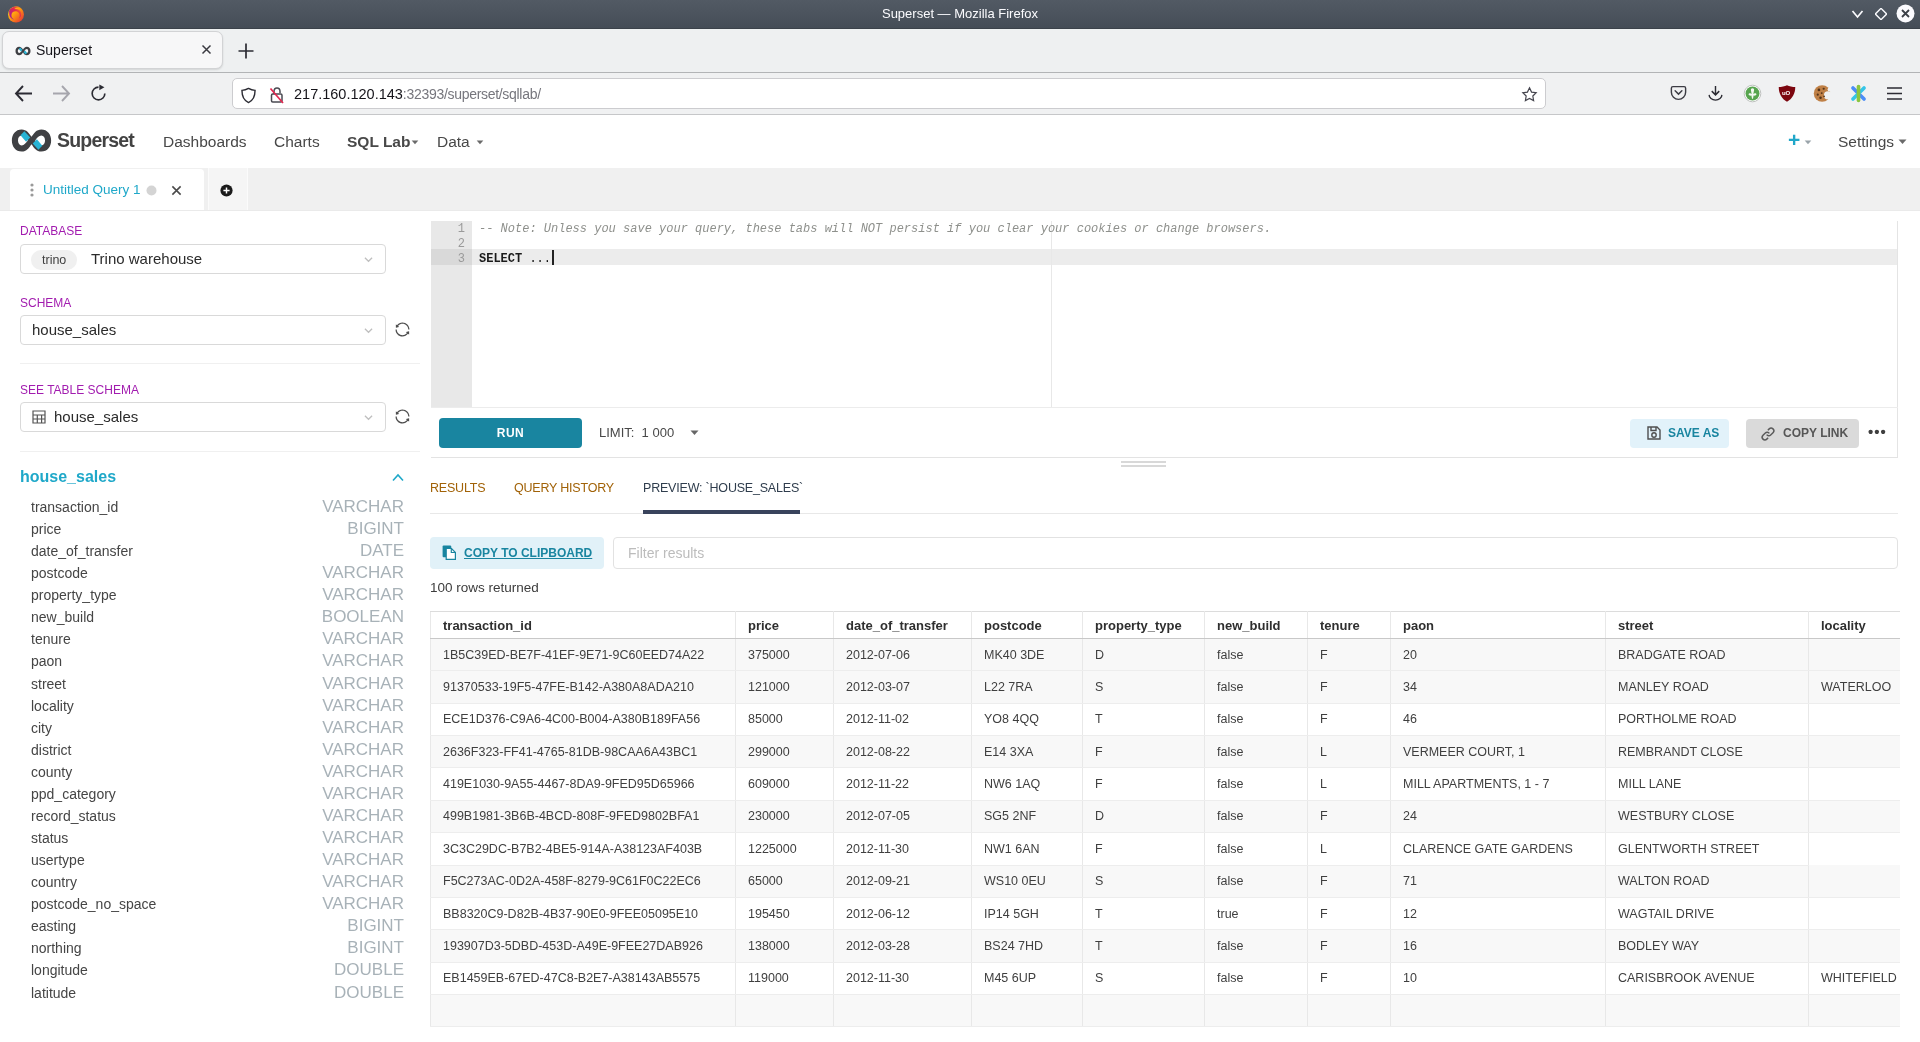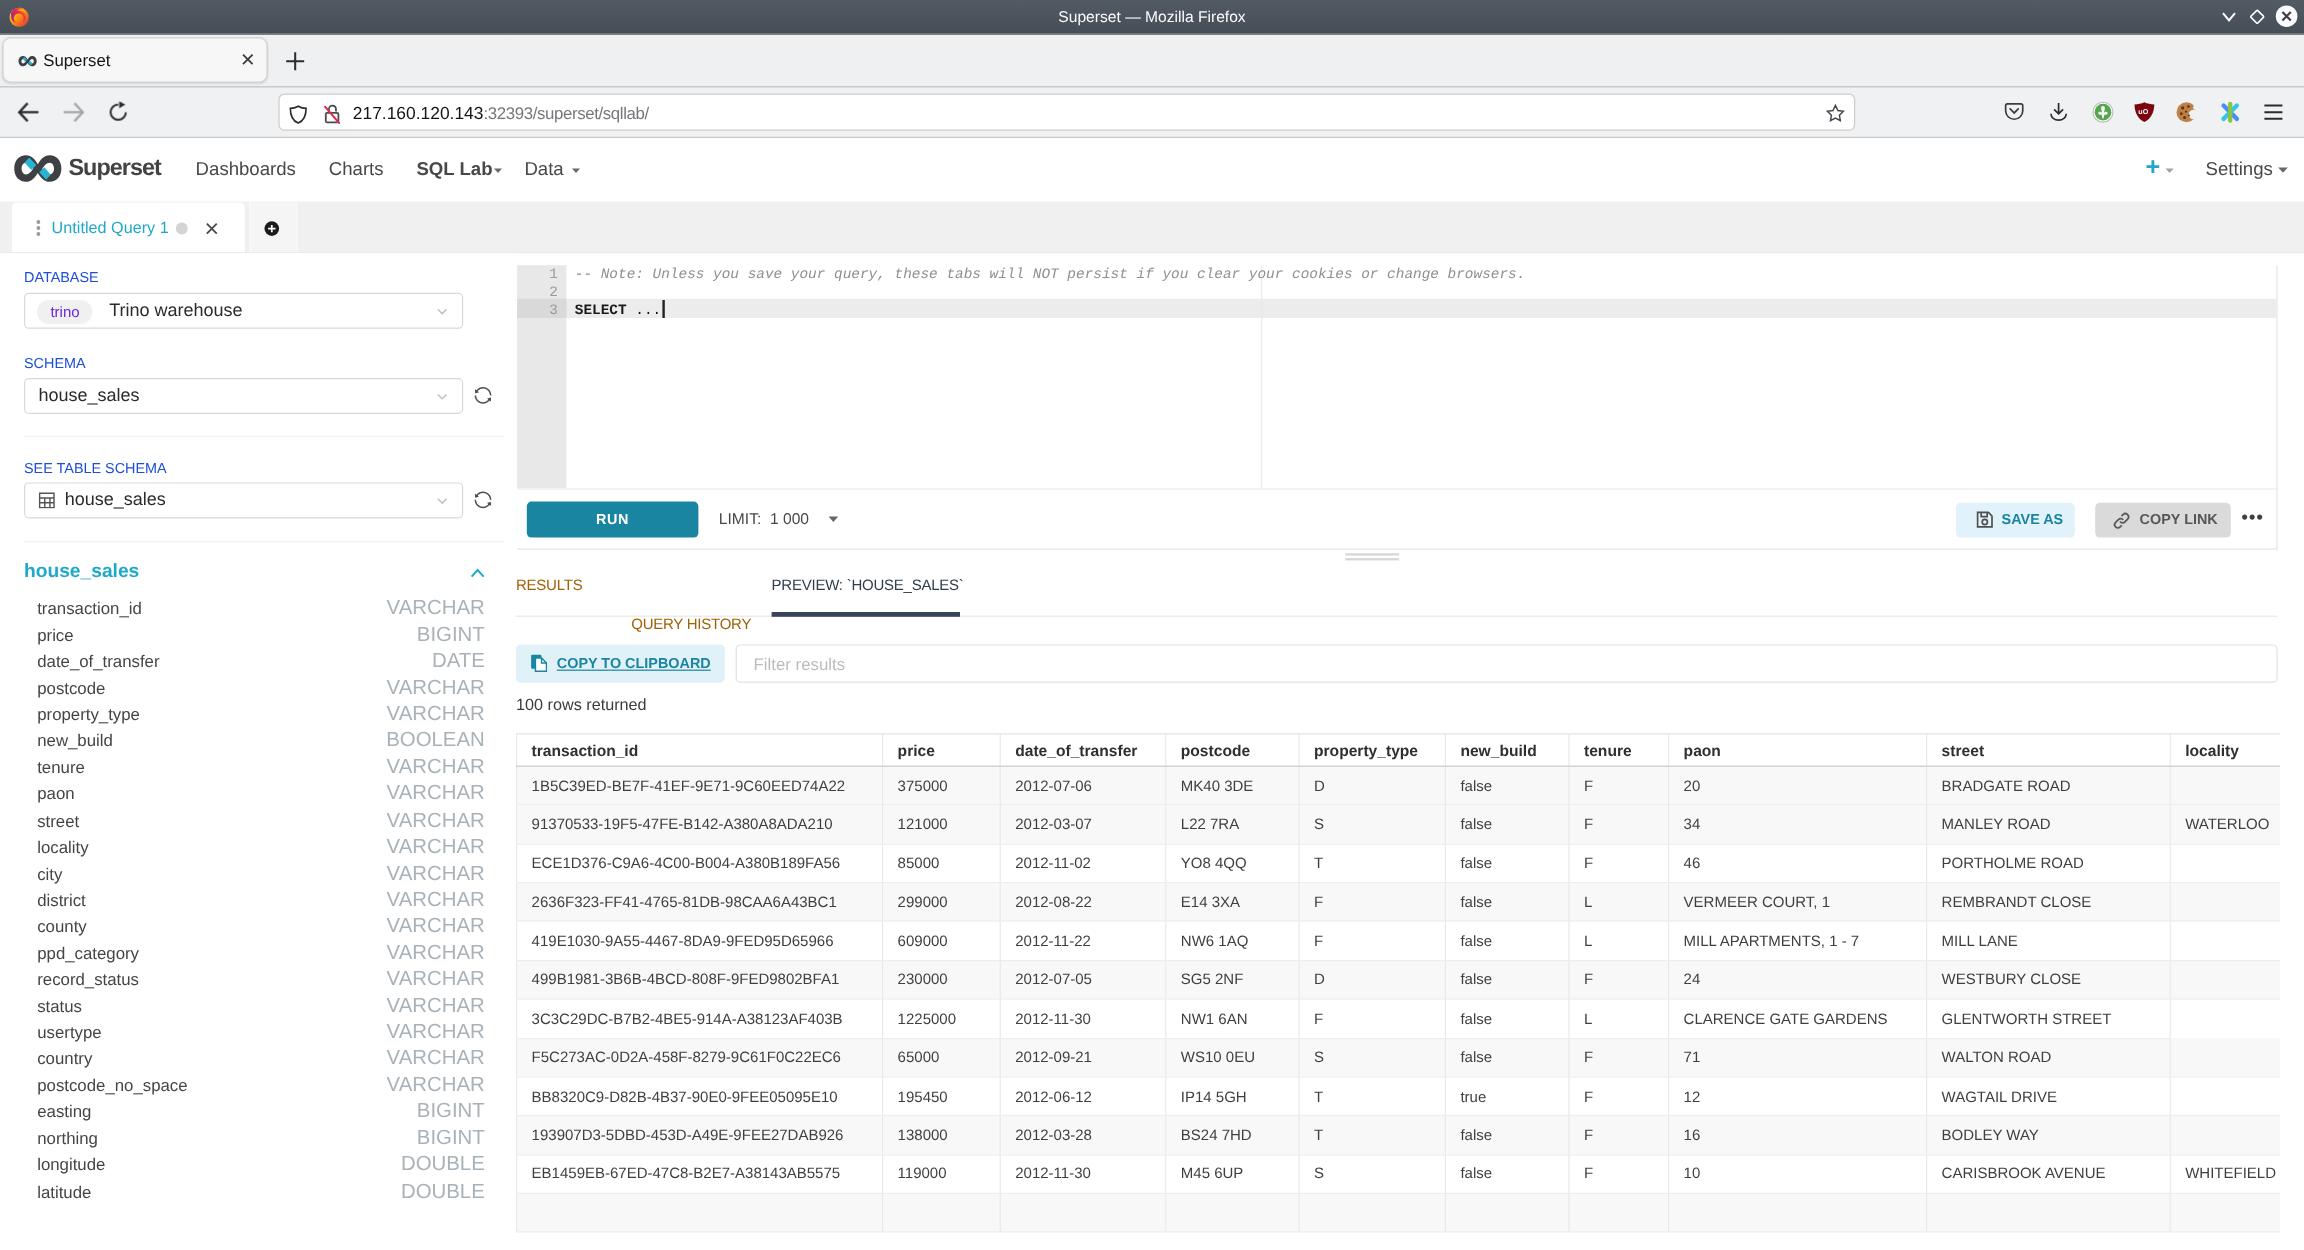--- a/index.html
+++ b/index.html
@@ -23,21 +23,21 @@
 #ssnav { position:absolute; left:0; top:115px; width:1920px; height:53px; background:#fff; }
 .navlink { position:absolute; top:0; height:53px; line-height:53px; font-size:15.5px; color:#484848; }
 
 
 #qtabs { position:absolute; left:0; top:168px; width:1920px; height:43px; background:#f0f0f0; border-bottom:1px solid #eaeaea; }
 #qtab-active { position:absolute; left:10px; top:1px; width:194px; height:41px; background:#fff;
   border-radius:4px 4px 0 0; }
 
 
 #sidebar { position:absolute; left:0; top:211px; width:430px; height:831px; background:#fff; }
-.sblabel { position:absolute; left:20px; font-size:12px; color:#1d4ed8; }
+.sblabel { position:absolute; left:20px; font-size:12px; color:#a21caf; }
 .sbselect { position:absolute; left:20px; width:366px; height:30px; border:1px solid #d9d9d9;
   border-radius:4px; background:#fff; }
 .chev { position:absolute; right:12px; top:11px; width:9px; height:9px; color:#bfbfbf; }
 .sbdivider { position:absolute; left:20px; width:400px; height:1px; background:#f0f0f0; }
 .colname { font-size:14px; color:#454545; }
 .coltype { font-size:17px; color:#a8b2b8; }
 
 
 #editor { position:absolute; left:431px; top:221px; width:1467px; height:186px; background:#fff;
   border-right:1px solid #e4e4e4; }
@@ -238,21 +238,21 @@
   <div class="abs" style="left:208px; top:0px; width:40px; height:42px; background:#f5f5f5; border-left:1px solid #fbfbfb; border-right:1px solid #fbfbfb;"></div>
   <svg class="abs" style="left:220px; top:16px;" width="13" height="13" viewBox="0 0 16 16">
       <circle cx="8" cy="8" r="7.5" fill="#1b1b1b"></circle>
       <path d="M8 4.2 V11.8 M4.2 8 H11.8" stroke="#fff" stroke-width="1.8"></path>
     </svg>
 </div>
 
 <div id="sidebar">
   <div class="sblabel" style="top:13px;">DATABASE</div>
   <div class="sbselect" style="top:33px;">
-    <span style="position:absolute; left:10px; top:5px; height:20px; line-height:20px; padding:0 11px; background:#f0f0f0; border-radius:10px; font-size:12.5px; color:#6d28d9;">trino</span>
+    <span style="position:absolute; left:10px; top:5px; height:20px; line-height:20px; padding:0 11px; background:#f0f0f0; border-radius:10px; font-size:12.5px; color:#404040;">trino</span>
     <span style="position:absolute; left:70px; top:0; height:28px; line-height:28px; font-size:15px; color:#2b2b2b;">Trino warehouse</span>
     <svg class="chev" style="top:10px;" viewBox="0 0 10 10">
         <path d="M1 3 L5 7 L9 3" fill="none" stroke="#bfbfbf" stroke-width="1.4"></path>
       </svg>
   </div>
   <div class="sblabel" style="top:85px;">SCHEMA</div>
   <div class="sbselect" style="top:104px;">
     <span style="position:absolute; left:11px; top:0; height:28px; line-height:28px; font-size:15px; color:#2b2b2b;">house_sales</span>
     <svg class="chev" style="top:10px;" viewBox="0 0 10 10">
         <path d="M1 3 L5 7 L9 3" fill="none" stroke="#bfbfbf" stroke-width="1.4"></path>
@@ -364,21 +364,21 @@
   </div>
   <div class="abs" style="left:1437px; top:12px; width:30px; height:29px; line-height:26px; color:#3f3f3f; font-size:15px; font-weight:bold; letter-spacing:1px;">•••</div>
 </div>
 <div class="abs" style="left:431px; top:407px; width:1467px; height:1px; background:#ececec;"></div>
 
 <div class="abs" style="left:1121px; top:461px; width:45px; height:2px; background:#d8d8d8;"></div>
 <div class="abs" style="left:1121px; top:465px; width:45px; height:2px; background:#d8d8d8;"></div>
 
 <div id="southtabs">
   <div class="stab" style="left:0px;">RESULTS</div>
-  <div class="stab" style="left:96px;margin-top:32px;">QUERY HISTORY</div>
+  <div class="stab" style="left:84px;">QUERY HISTORY</div>
   <div class="stab" style="left:213px; color:#2f3d4d;">PREVIEW: `HOUSE_SALES`</div>
   <div style="position:absolute; left:0; top:39px; width:1468px; height:1px; background:#e8e8e8;"></div>
   <div style="position:absolute; left:213px; top:36px; width:157px; height:4px; background:#39435c;"></div>
 </div>
 
 <div id="copybtn">
   <svg class="abs" style="left:12px; top:8px;" width="14" height="15" viewBox="0 0 14 15">
       <rect x="0.6" y="0.6" width="8.6" height="11.6" rx="1" fill="#1985a0"></rect>
       <path d="M4.2 3.4 H9.3 L13.4 7.5 V14.4 H4.2 Z" fill="#ffffff" stroke="#1985a0" stroke-width="1.2"></path>
       <path d="M9.3 3.4 V7.5 H13.4" fill="none" stroke="#1985a0" stroke-width="1.2"></path>

